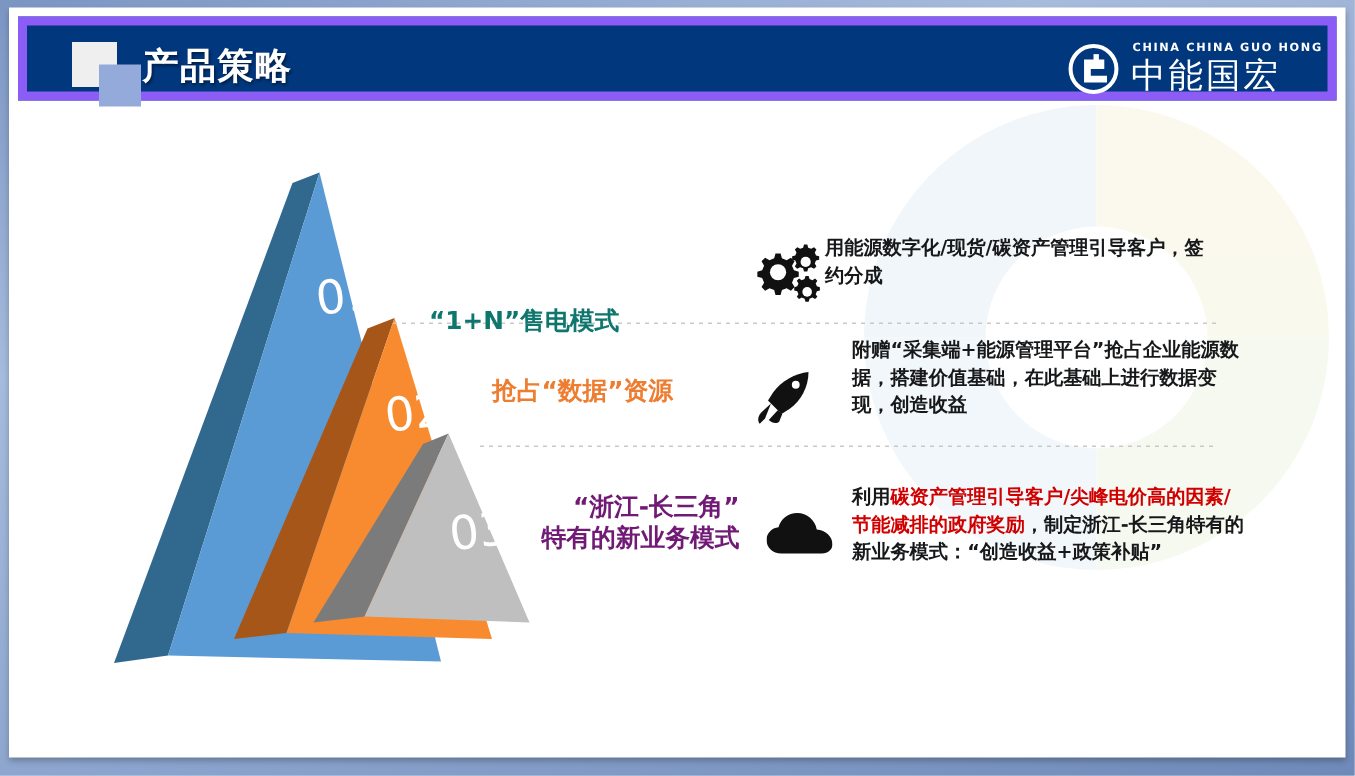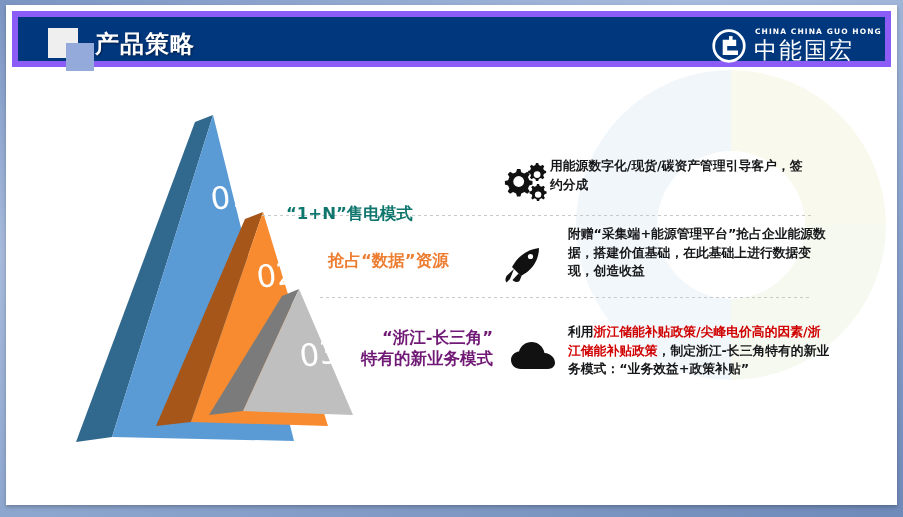--- a/index.html
+++ b/index.html
@@ -170,18 +170,18 @@
         <div>“浙江-长三角”</div>
         <div>特有的新业务模式</div>
       </div>
 
       <svg class="row-icon" style="left:505px;top:337px;" width="44" height="30" viewBox="0 0 44 30" xmlns="http://www.w3.org/2000/svg">
         <path d="M10 27 C4 27 0 23 0 18 C0 13.5 3.5 10 8 9.5 C9.5 4 14.5 0 20.5 0 C27 0 32.5 4.8 33.5 11
                  C39.5 11.4 44 15.8 44 20.8 C44 24.3 41 27 37 27 Z" fill="#111111"></path>
       </svg>
 
       <div class="row-desc" style="left:562px;top:318px;">
-        <span>利用</span><span class="hl">浙江储能补贴政策/尖峰电价高的因素/浙江储能补贴政策</span><span>，制定浙江-长三角特有的新业务模式：</span><span>“业务效益+政策补贴”</span>
+        <span>利用</span><span class="hl">碳资产管理引导客户/尖峰电价高的因素/节能减排的政府奖励</span><span>，制定浙江-长三角特有的新业务模式：</span><span>“创造收益+政策补贴”</span>
       </div>
     </div>
 
   </div>
 </div>
 
 </body></html>

